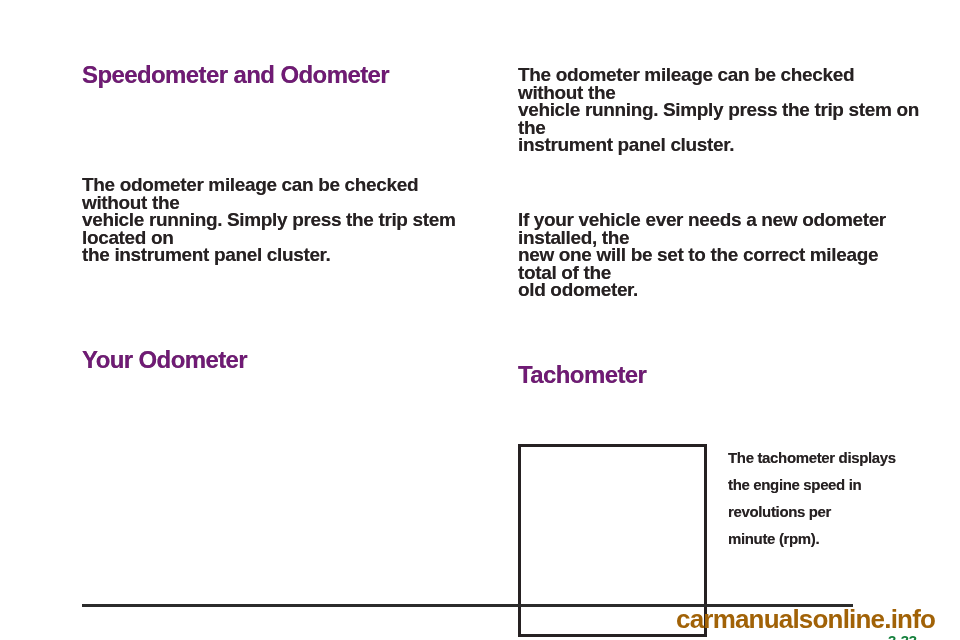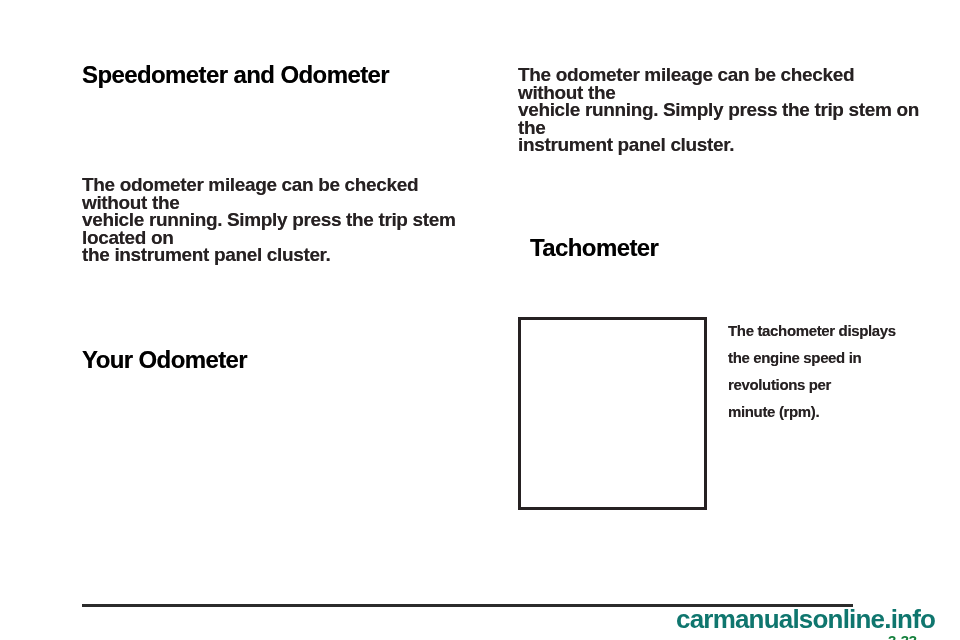--- a/index.html
+++ b/index.html
@@ -21,25 +21,25 @@
     white-space: pre-line;
   }
   .col-left  { left: 82px;  top: 44px; width: 400px; }
   .col-right { left: 518px; top: 48px; width: 402px; }
   .head {
     font-size: 24px;
     font-weight: bold;
     letter-spacing: -0.6px;
     line-height: 26px;
     margin: 0 0 16px 0;
-    color: #000000;
+    color: #701a75;
     text-shadow: 0 0 0.6px rgba(38,33,34,0.6);
   }
   .head-mid { margin: 20px 0 10px 0; }
-  .head-tach { margin: 18px 0 0 12px; }
+  .head-tach { margin: 18px 0 0 0; }
   .bodytext {
     font-size: 19px;
     font-weight: bold;
     letter-spacing: -0.35px;
     line-height: 17.6px;
     margin: 0 0 9px 0;
     text-shadow: 0 0 0.5px rgba(38,33,34,0.5);
   }
   .p2top { margin-top: 12px; }
   .figure-row {
@@ -82,21 +82,21 @@
     color: #15803d;
     margin-top: 36px;
   }
   .watermark {
     position: absolute;
     left: 676px;
     top: 604px;
     font-size: 26px;
     font-weight: bold;
     letter-spacing: -0.8px;
-    color: #0f766e;
+    color: #a16207;
   }
 </style>
 </head>
 <body>
 
 <div class="page">
 
   <div class="col col-left">
     <h1 class="head">Speedometer and Odometer</h1>
 
@@ -111,20 +111,23 @@
 
 
     
   </div>
 
   <div class="col col-right">
     <p class="bodytext">The odometer mileage can be checked without the
 vehicle running. Simply press the trip stem on the
 instrument panel cluster.</p>
 
+    <p class="bodytext p2top">If your vehicle ever needs a new odometer installed, the
+new one will be set to the correct mileage total of the
+old odometer.</p>
 
     <h1 class="head head-tach">Tachometer</h1>
 
     <div class="figure-row">
       <div class="tach-box"></div>
       <p class="fig-caption">The tachometer displays
 the engine speed in
 revolutions per
 minute (rpm).</p>
     </div>

